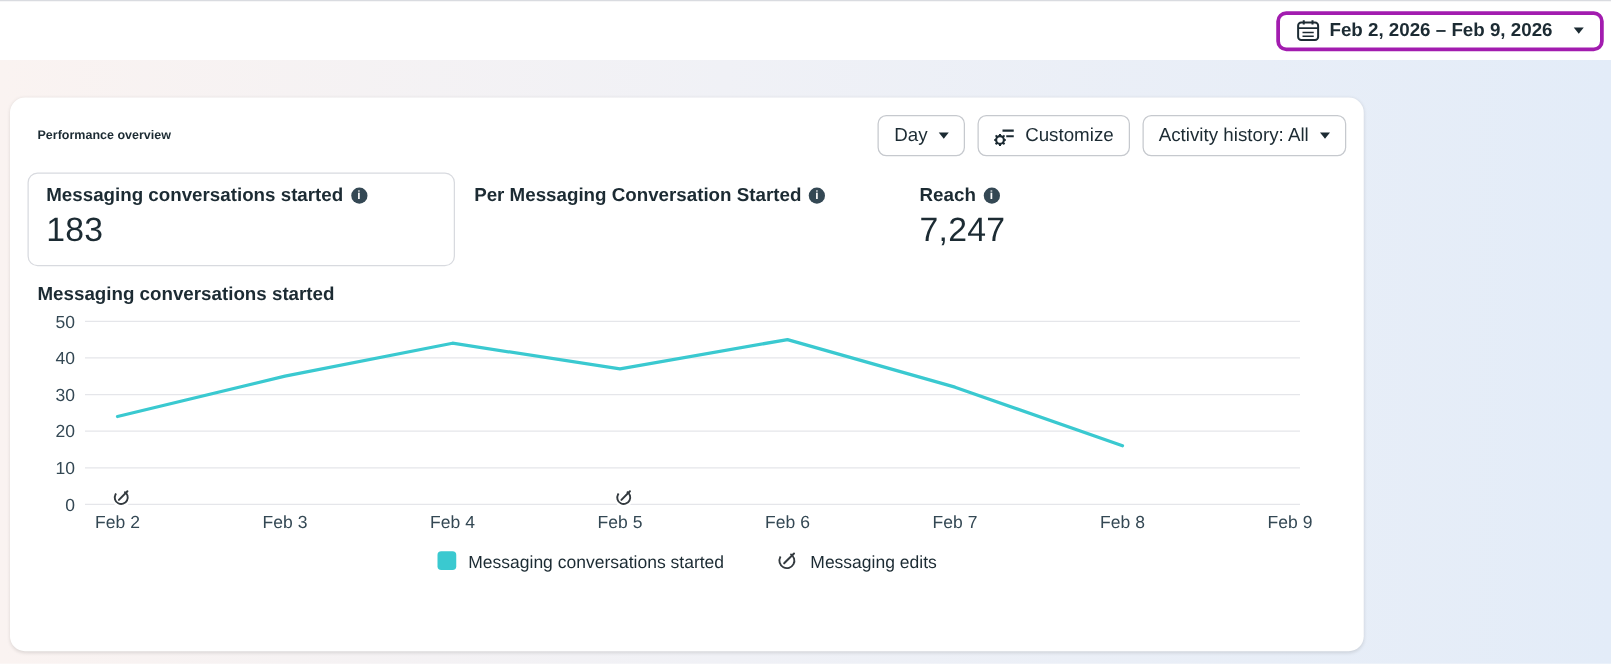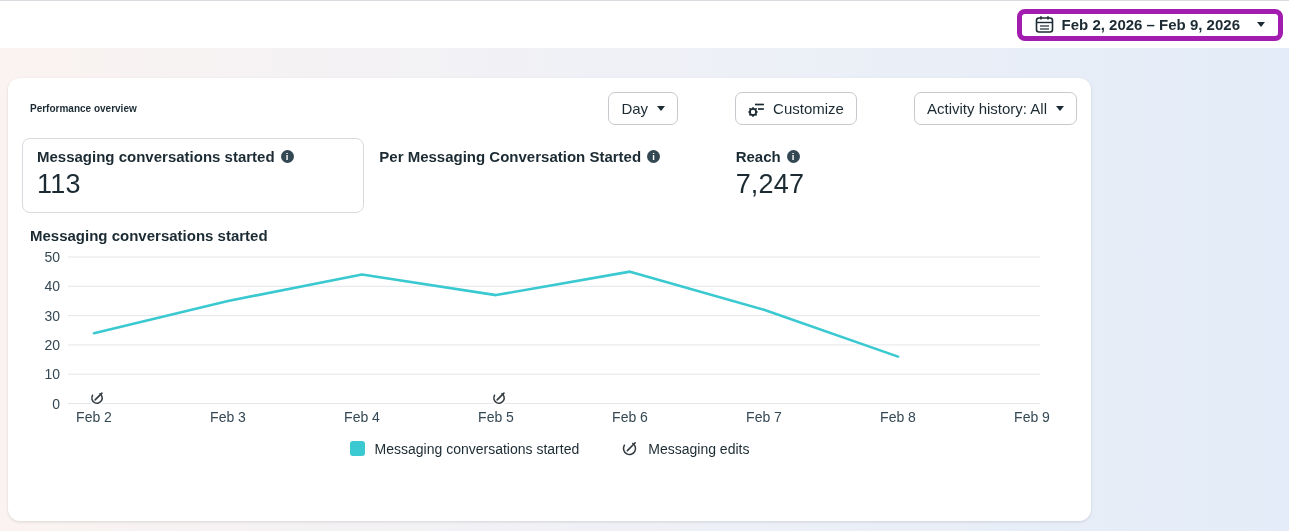--- a/index.html
+++ b/index.html
@@ -9,36 +9,36 @@
     background:linear-gradient(90deg,#faf3f1 0%,#f0f1f6 45%,#e3ecf8 100%);
     color:#1c2b33;
   }
   
   .topbar{
     position:absolute;top:0;left:0;width:100%;height:48px;background:#ffffff;
     border-top:1px solid #d9dbe0;box-sizing:border-box;
     display:flex;align-items:center;justify-content:flex-end;padding-right:6px;
   }
   .date-btn{
-    display:flex;align-items:center;gap:8px;background:#fff;border:5px solid #a21caf;
+    display:flex;align-items:center;gap:8px;background:#fff;border:3px solid #a21caf;
     border-radius:8px;height:32px;padding:0 13px;font-size:15px;font-weight:600;
     color:#1c2b33;cursor:pointer;font-family:inherit;
   }
   
   .card{
     position:absolute;left:8px;top:78px;width:1083px;height:443px;background:#ffffff;
     border-radius:12px;box-shadow:0 1px 3px rgba(0,0,0,.12);box-sizing:border-box;
     padding:14px;
   }
   .card-header{display:flex;align-items:center;justify-content:space-between;padding-left:8px;}
   .card-title{font-size:10px;font-weight:700;}
   .controls{display:flex;align-items:center;gap:10px;}
   .btn{
     display:flex;align-items:center;background:#fff;border:1px solid #c6c9ce;border-radius:7px;
-    height:33px;padding:0 12px;font-size:15px;color:#1c2b33;cursor:pointer;font-family:inherit;margin-left:47px;
+    height:33px;padding:0 12px;font-size:15px;color:#1c2b33;cursor:pointer;font-family:inherit;
   }
   .caret{width:0;height:0;border-left:4.5px solid transparent;border-right:4.5px solid transparent;
     border-top:5px solid #1c2b33;margin-left:9px;}
   .customize-icon{margin-right:7px;}
   
   .metrics{display:grid;grid-template-columns:1fr 1fr 1fr;gap:14px;margin-top:13px;}
   .metric{padding:9px 0 12px 0;border:1px solid transparent;border-radius:8px;cursor:pointer;}
   .metric.selected{border-color:#d8dadf;padding-left:14px;padding-right:14px;}
   .metric-label{font-size:15px;font-weight:600;display:flex;align-items:center;}
   .info{
@@ -109,21 +109,21 @@
       </button>
     </div>
   </div>
 
   <div class="metrics">
     <div class="metric selected">
       <div class="metric-label">
         <span>Messaging conversations started</span>
         <span class="info">i</span>
       </div>
-      <div class="metric-value">113</div>
+      <div class="metric-value">183</div>
     </div>
     <div class="metric">
       <div class="metric-label">
         <span>Per Messaging Conversation Started</span>
         <span class="info">i</span>
       </div>
     </div>
     <div class="metric">
       <div class="metric-label">
         <span>Reach</span>

